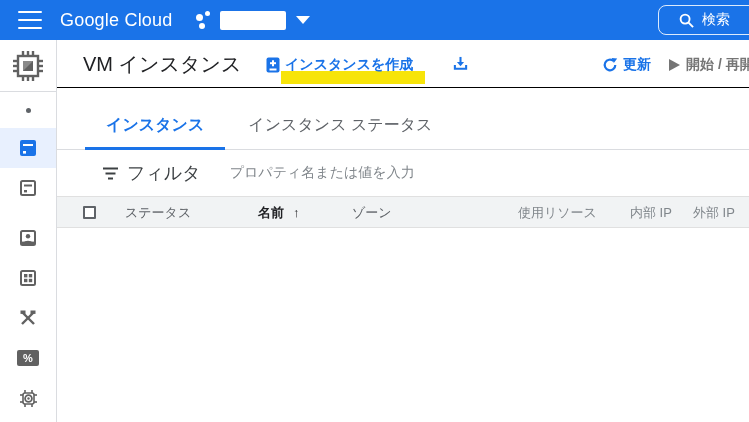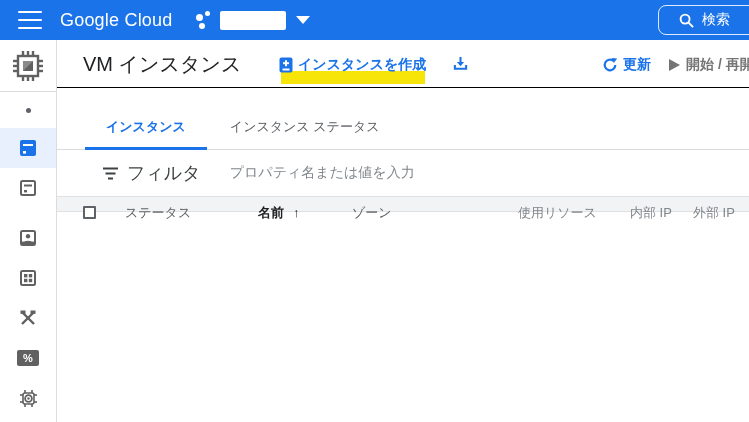--- a/index.html
+++ b/index.html
@@ -49,42 +49,42 @@
   .main { position:absolute; left:57px; top:40px; width:692px; height:382px; }
   .pagehead { position:relative; height:48px; border-bottom:1px solid #000000; }
   .page-title { position:absolute; left:26px; top:11px; font-size:20px;
     color:#202124; white-space:nowrap; }
   .hl { position:absolute; left:224px; top:31px; width:144px; height:13px;
     background:#f7e409; z-index:0; }
   .act { position:absolute; top:16px; display:flex; align-items:center; gap:5px;
     font-size:14px; font-weight:bold; color:#1a73e8; white-space:nowrap;
     cursor:pointer; z-index:1; text-decoration:none; }
   .act.disabled { color:#757575; cursor:default; }
-  .act-create { left:222px;text-align:center; }
+  .act-create { left:209px;text-align:center; }
   .act-import { left:396px; }
   .act-refresh { left:545px; }
   .act-start { left:611px; }
 
   .tabs { height:62px; display:flex; align-items:flex-end;
     border-bottom:1px solid #dadce0; }
-  .tab { font-size:13px; padding:0 21px 14px 21px; color:#5f6368; cursor:pointer;
+  .tab { font-size:16px; padding:0 21px 14px 21px; color:#5f6368; cursor:pointer;
     white-space:nowrap; position:relative; margin-bottom:-1px; }
   .tab.active { color:#1a73e8; font-weight:bold;
     border-bottom:3px solid #1a73e8; padding-bottom:11px; }
   .tab.t2 { margin-left:2px; }
   .tabs .lead { width:28px; }
 
   .filterbar { height:46px; display:flex; align-items:center; }
   .filterbar svg { margin-left:46px; }
   .filter-label { font-size:18px; color:#3c4043; margin-left:9px; cursor:pointer; }
   .filter-input { border:none; outline:none; font-size:14px; margin-left:29px;
     width:380px; color:#b91c1c; font-family:Liberation Mono, monospace; background:transparent; }
   .filter-input::placeholder { color:#80868b; }
 
-  .thead { position:relative; height:16px; background:#f1f3f4;
+  .thead { position:relative; height:32px; background:#f1f3f4;
     border-top:1px solid #e0e0e0; border-bottom:1px solid #e0e0e0; }
   .th { position:absolute; top:0; height:32px; line-height:31px; font-size:13px;
     color:#5f6368; white-space:nowrap; cursor:pointer; }
   .th.sorted { color:#202124; font-weight:bold; }
   .th.light { color:#80868b; }
   .sort-arrow { font-weight:bold; color:#202124; margin-left:9px; font-size:13px; }
   .cb { position:absolute; left:26px; top:9px; width:13px; height:13px;
     border:2px solid #5f6368; border-radius:1px; background:#fff; cursor:pointer; }
   .tbody { height:194px; background:#fff; }
 </style>

